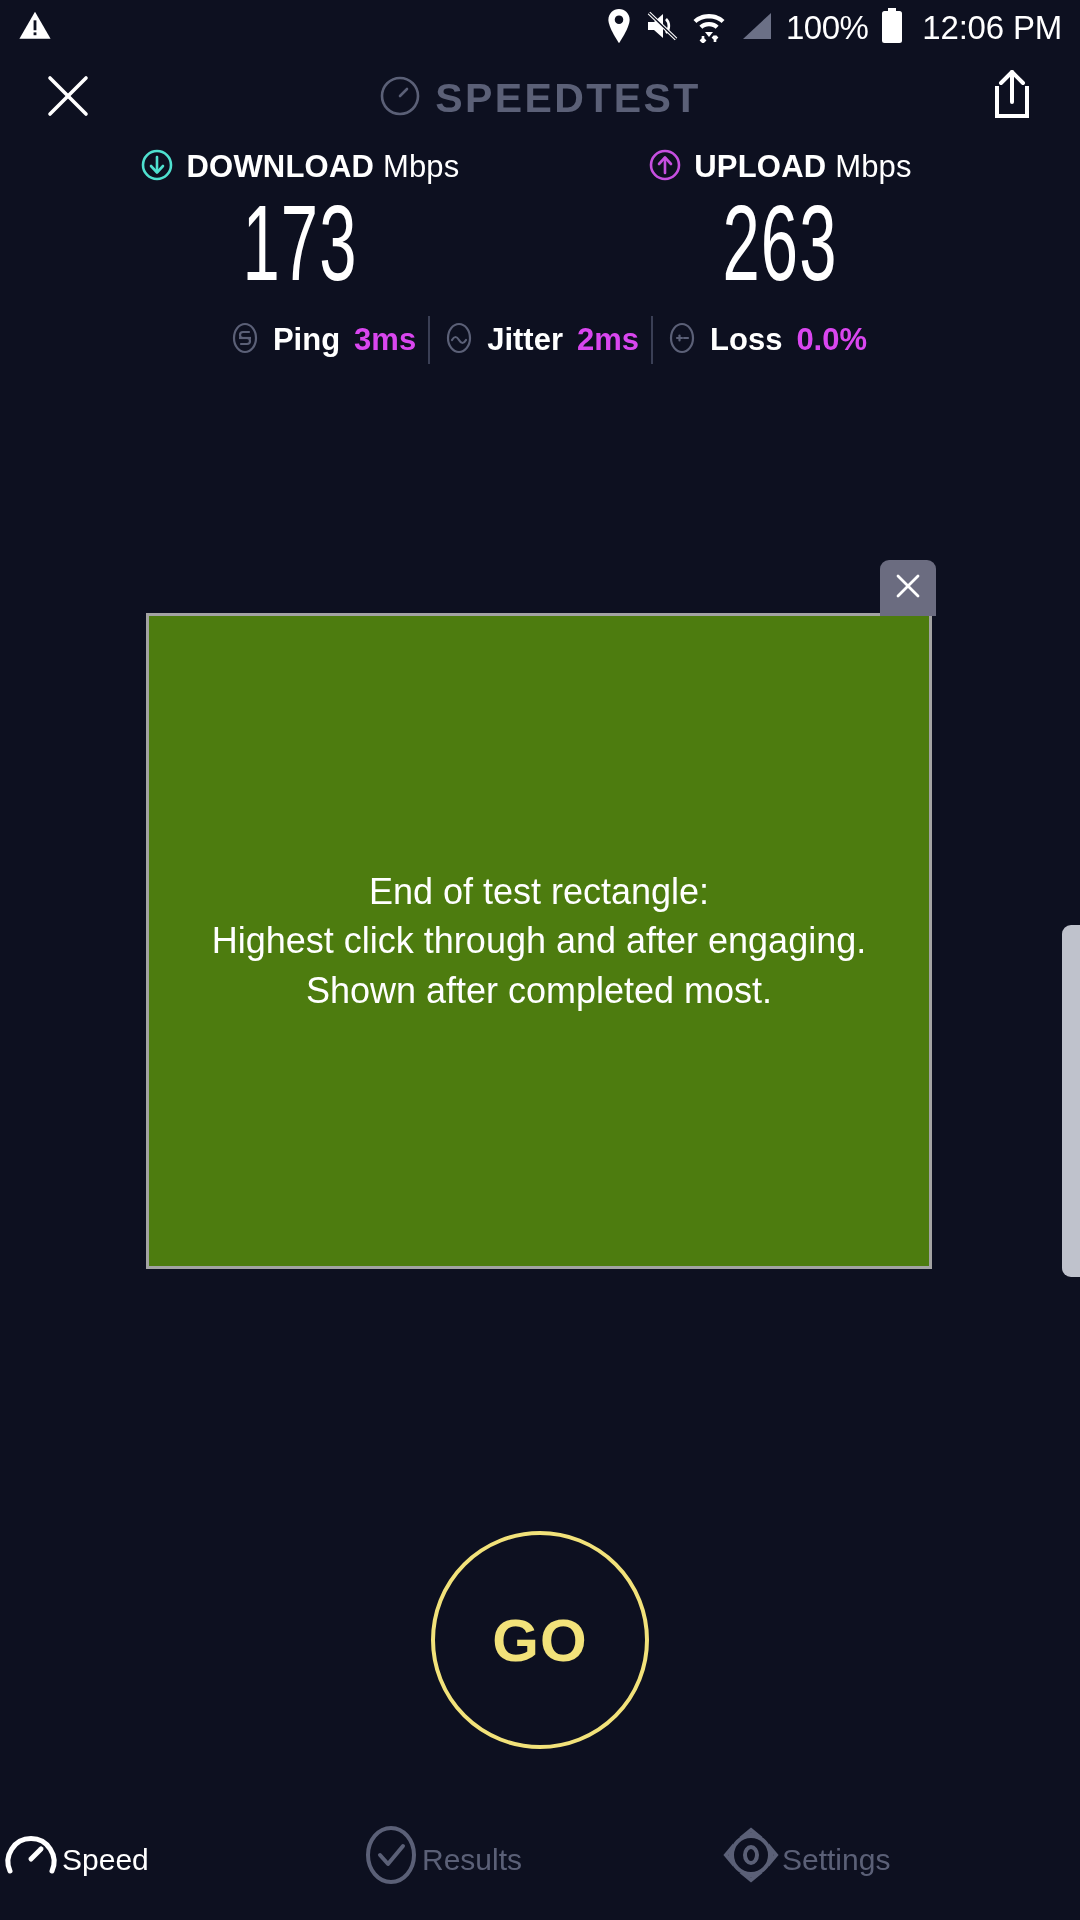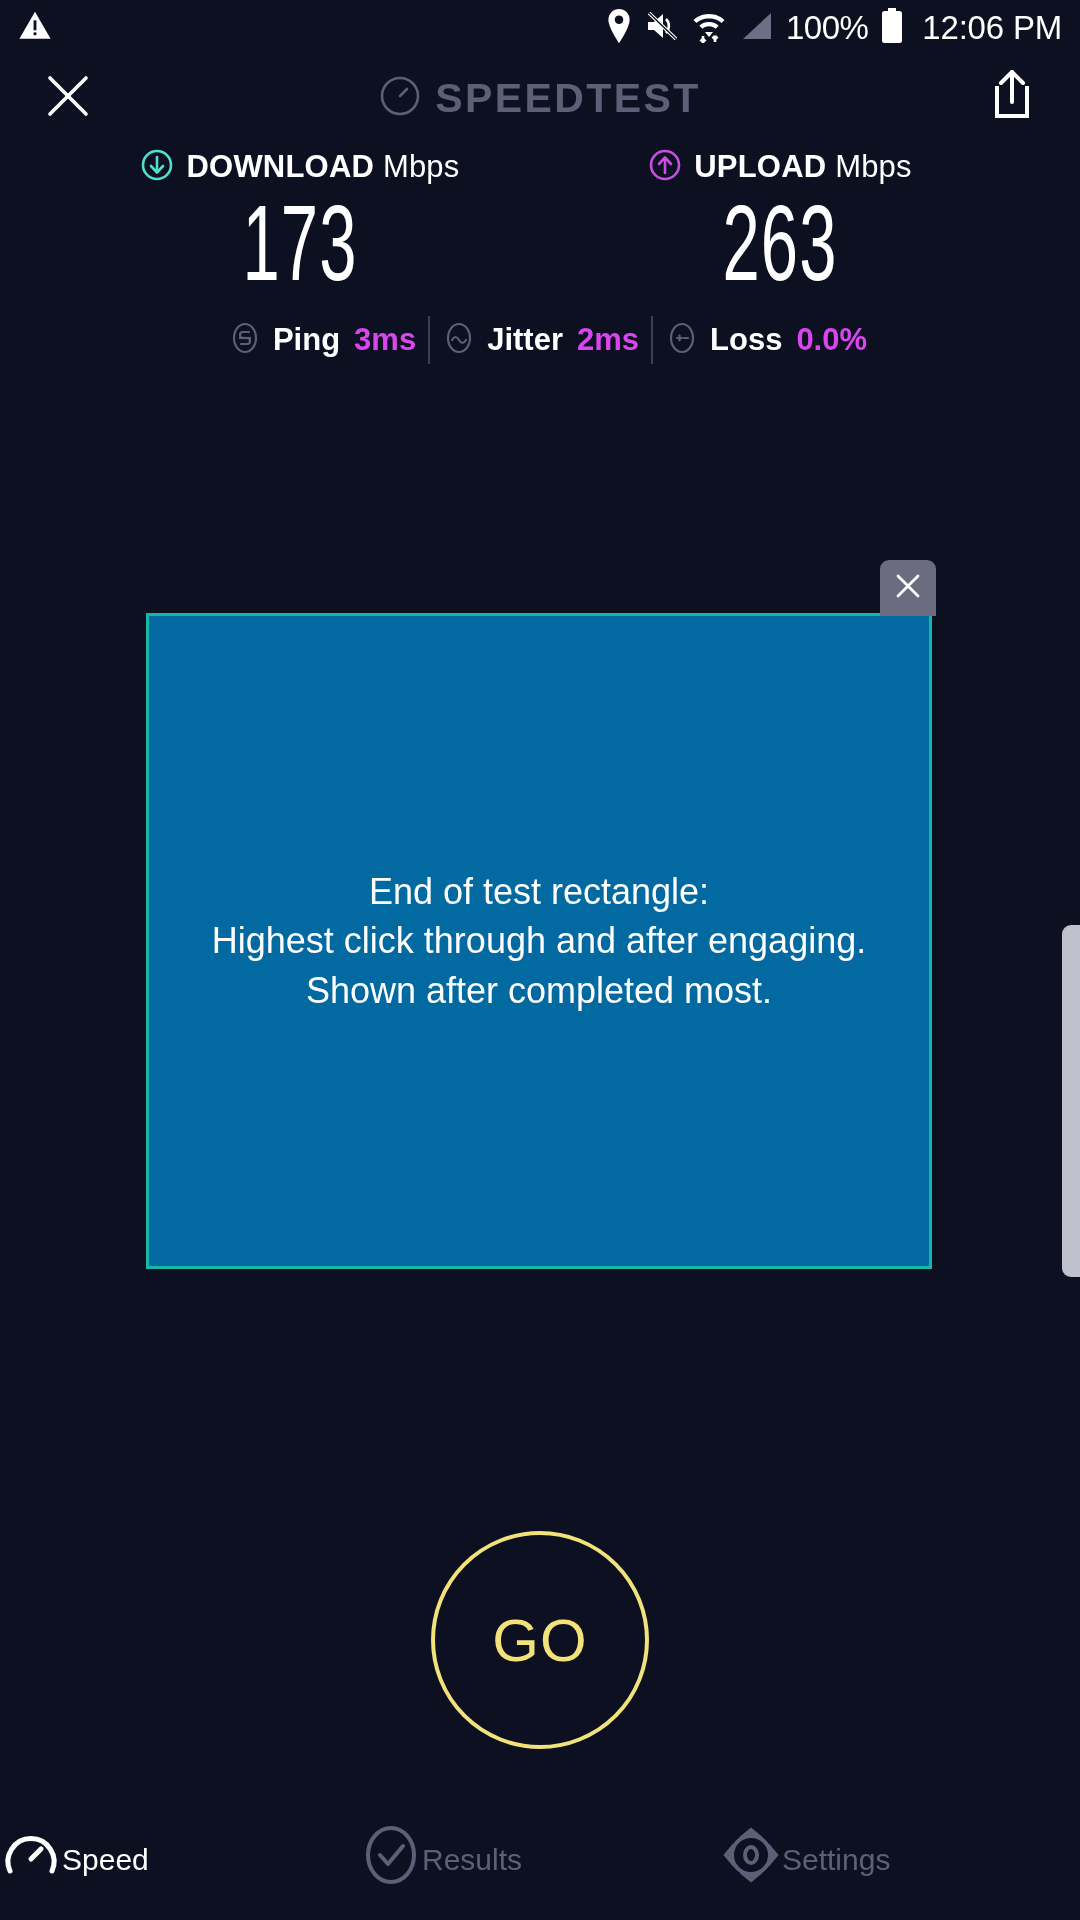--- a/index.html
+++ b/index.html
@@ -105,22 +105,22 @@
   }
 
   
   .ad-wrap {
     position:absolute;
     left:146px; top:613px;
     width:786px; height:656px;
   }
   .ad-rect {
     width:100%; height:100%;
-    background:#0369a1;
-    border:3px solid #14b8a6;
+    background:#4d7c0f;
+    border:3px solid #a3a3a3;
     display:flex; align-items:center; justify-content:center;
   }
   .ad-text {
     color:#ffffff;
     font-size:36px;
     line-height:1.37;
     text-align:center;
     font-weight:400;
     padding:0 18px;
   }
@@ -153,21 +153,21 @@
     width:218px; height:218px;
     border-radius:50%;
     border:4px solid #f2e27a;
     display:flex; align-items:center; justify-content:center;
     cursor:pointer;
     background:transparent;
   }
   .go-btn-label {
     color:#f2e27a;
     font-size:60px;
-    font-weight:400;
+    font-weight:700;
     letter-spacing:1px;
   }
 
   
   .bottomnav {
     position:absolute; left:0; bottom:0;
     width:1080px; height:145px;
     display:flex;
   }
   .nav-item {

